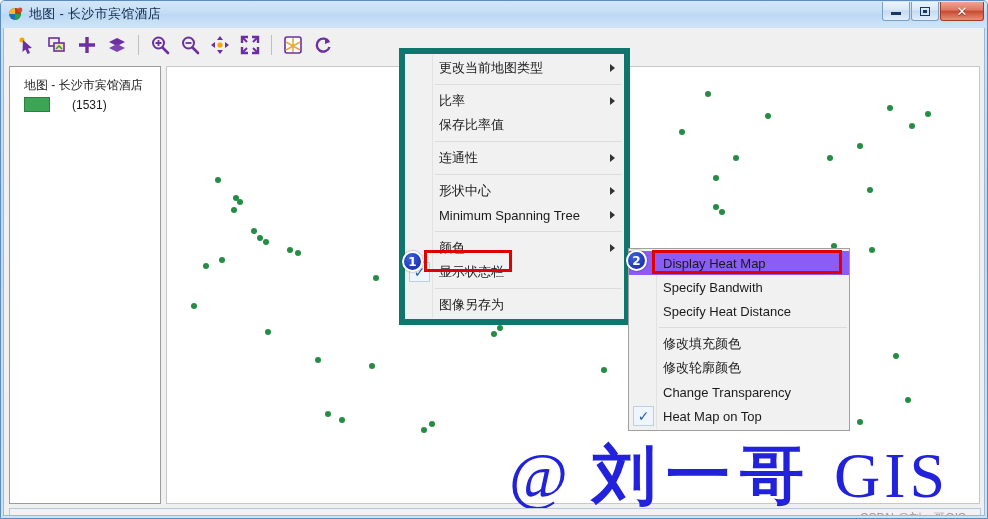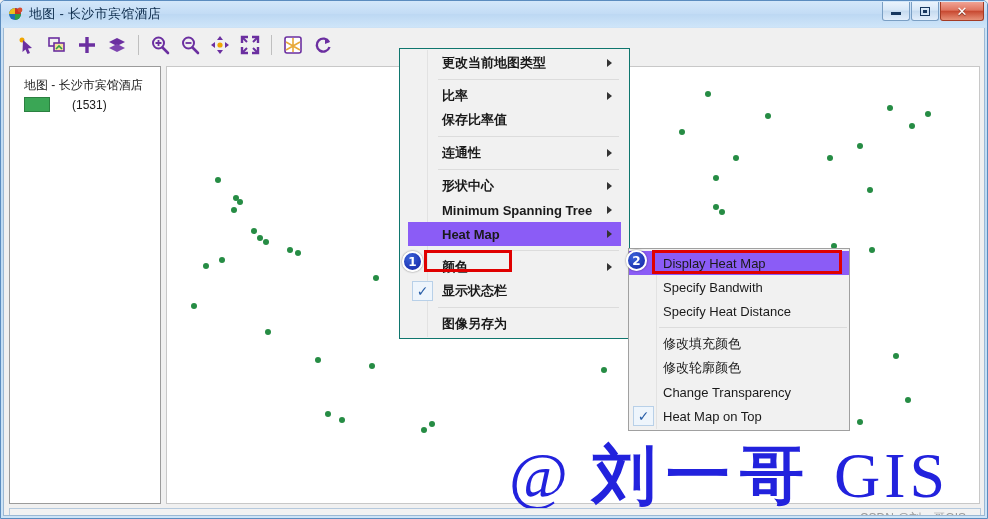--- a/index.html
+++ b/index.html
@@ -192,25 +192,24 @@
     font-size: 12px;
     color: #9a9a9a;
   }
 
   
   .ctx-menu {
     position: absolute;
     left: 399px; top: 48px;
     width: 231px;
     background: #f1f1f1;
-    border: 1px solid #0f766e;
-    box-sizing: border-box;
-    padding: 2px 8px;
+    border: 6px solid #0f766e;
+    box-sizing: border-box;
+    padding: 2px 0;
     z-index: 40;
-    font-weight: bold;
   }
   .ctx-menu .gutter {
     position: absolute;
     left: 1px; top: 1px;
     width: 26px; bottom: 1px;
     background: #f1f1f1;
     border-right: 1px solid #e2e2e2;
   }
   .mi {
     position: relative;
@@ -511,24 +510,20 @@
       </div>
       <div class="sep"></div>
       <div class="mi">
         <span>形状中心</span>
         <span class="arrow"></span>
       </div>
       <div class="mi">
         <span>Minimum Spanning Tree</span>
         <span class="arrow"></span>
       </div>
-      <div class="mi highlight">
-        <span>Heat Map</span>
-        <span class="arrow"></span>
-      </div>
       <div class="sep"></div>
       <div class="mi">
         <span>颜色</span>
         <span class="arrow"></span>
       </div>
       <div class="mi">
         <span class="check">✓</span>
         <span>显示状态栏</span>
       </div>
       <div class="sep"></div>

